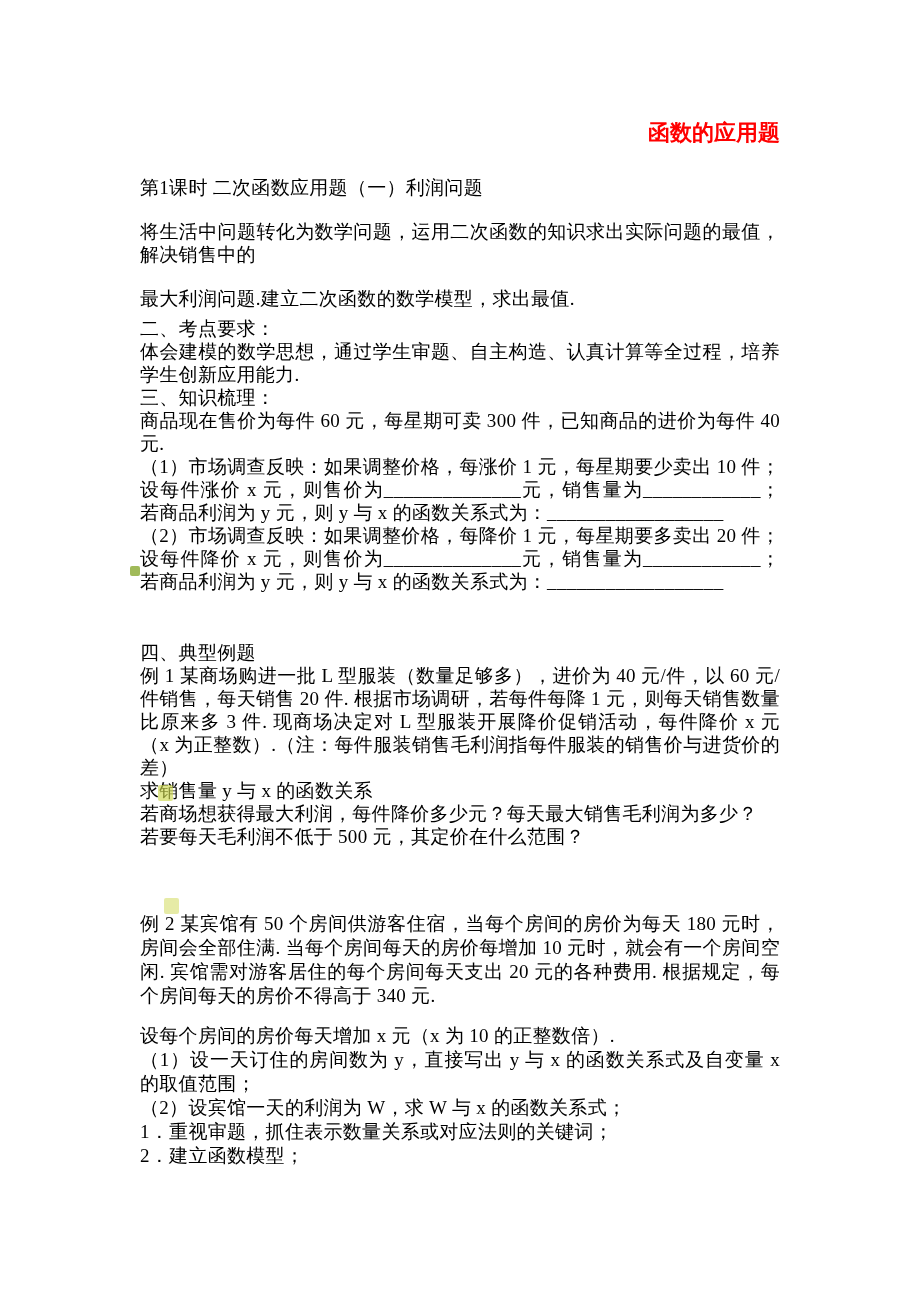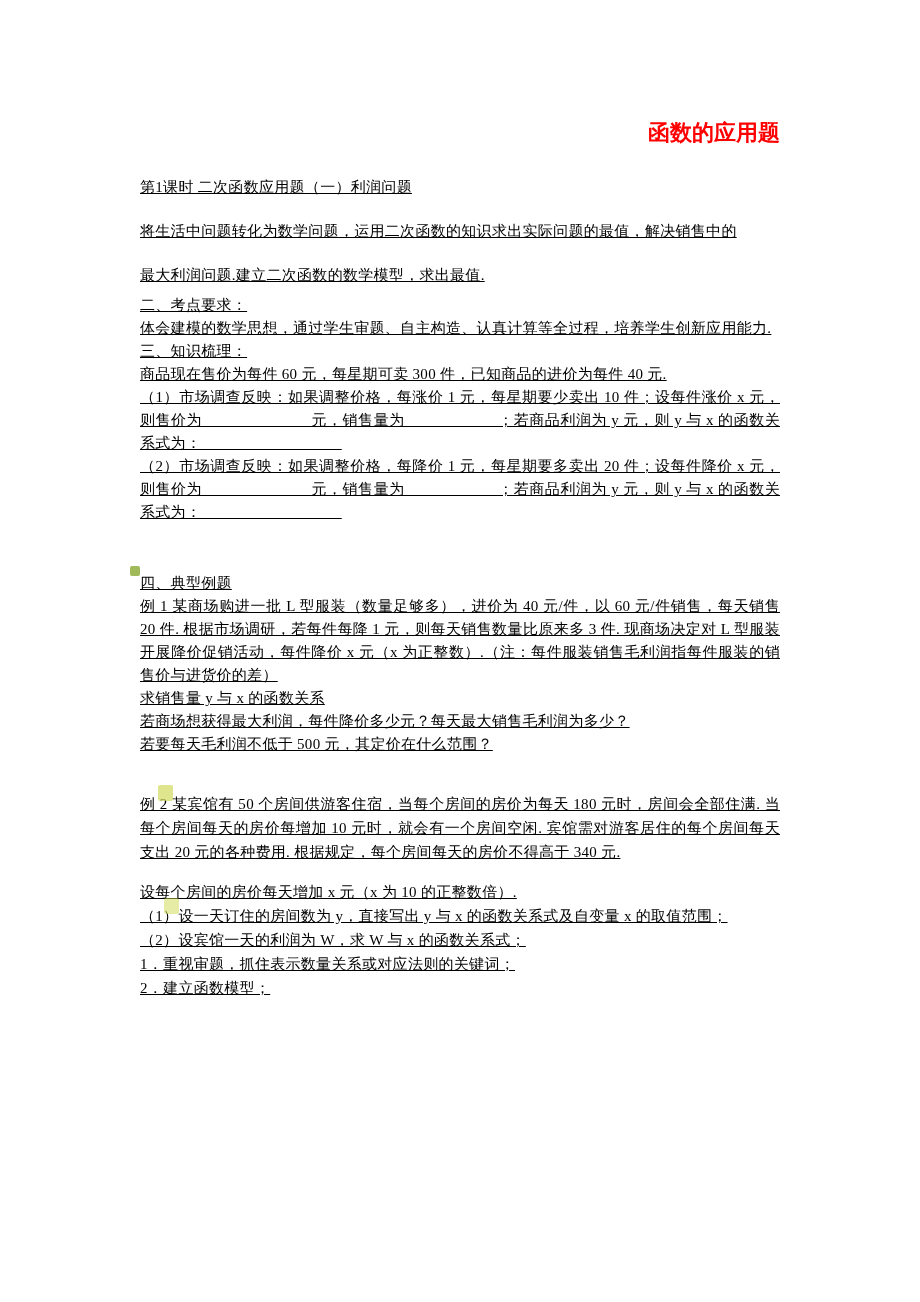--- a/index.html
+++ b/index.html
@@ -18,31 +18,30 @@
   }
   .doc-title {
     font-family: "DejaVu Sans", "Liberation Sans", sans-serif;
     font-size: 22px;
     font-weight: bold;
     text-align: right;
     line-height: 30px;
     margin-bottom: 28px;
   }
   p.line {
-    font-size: 15px;
+    font-size: 19px;
     line-height: 23px;
     text-align: justify;
     letter-spacing: 0.3px;
-    text-decoration: underline;
   }
   p.loose { line-height: 24px; }
   .mb-para  { margin-bottom: 21px; }
   .mb-small { margin-bottom: 7px; }
   .mt-sec   { margin-top: 48px; }
-  .mt-ex2   { margin-top: 36px; }
+  .mt-ex2   { margin-top: 64px; }
   .mt-setup { margin-top: 16px; }
   .mt-s5    { margin-top: 30px; }
   .artifact {
     position: absolute;
     border-radius: 2px;
     pointer-events: none;
   }
   .artifact-1 { left: 130px; top: 566px; width: 10px; height: 10px; background: #8fae3c; opacity: 0.85; }
   .artifact-2 { left: 158px; top: 785px; width: 15px; height: 16px; background: #cdd74e; opacity: 0.65; }
   .artifact-3 { left: 164px; top: 898px; width: 15px; height: 16px; background: #cdd74e; opacity: 0.5; }

